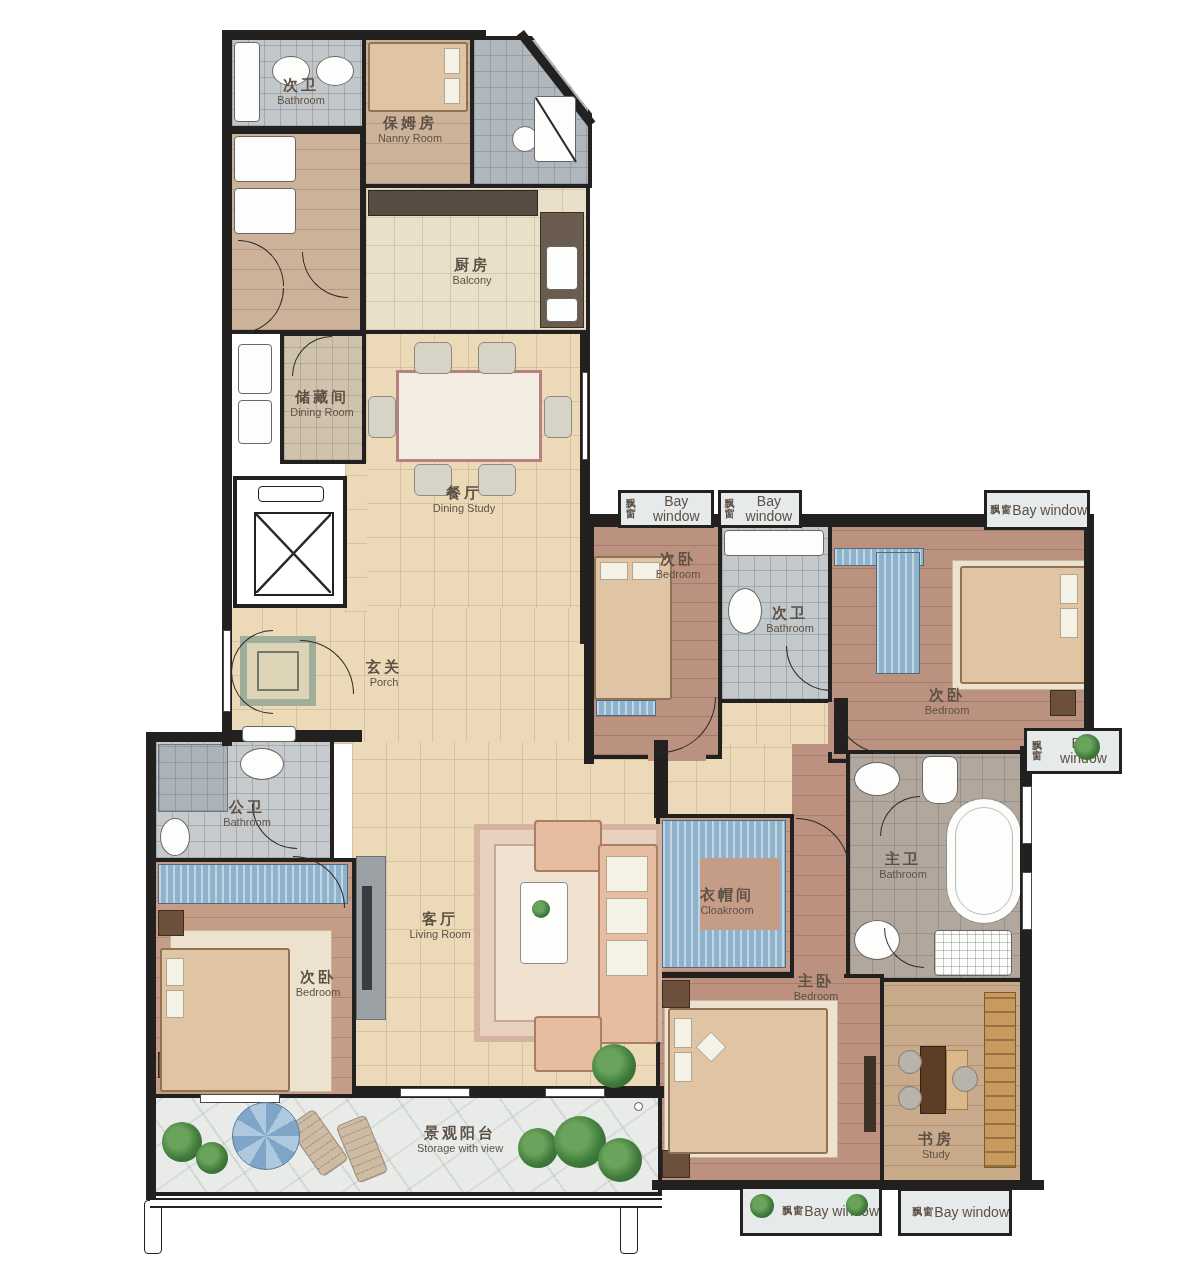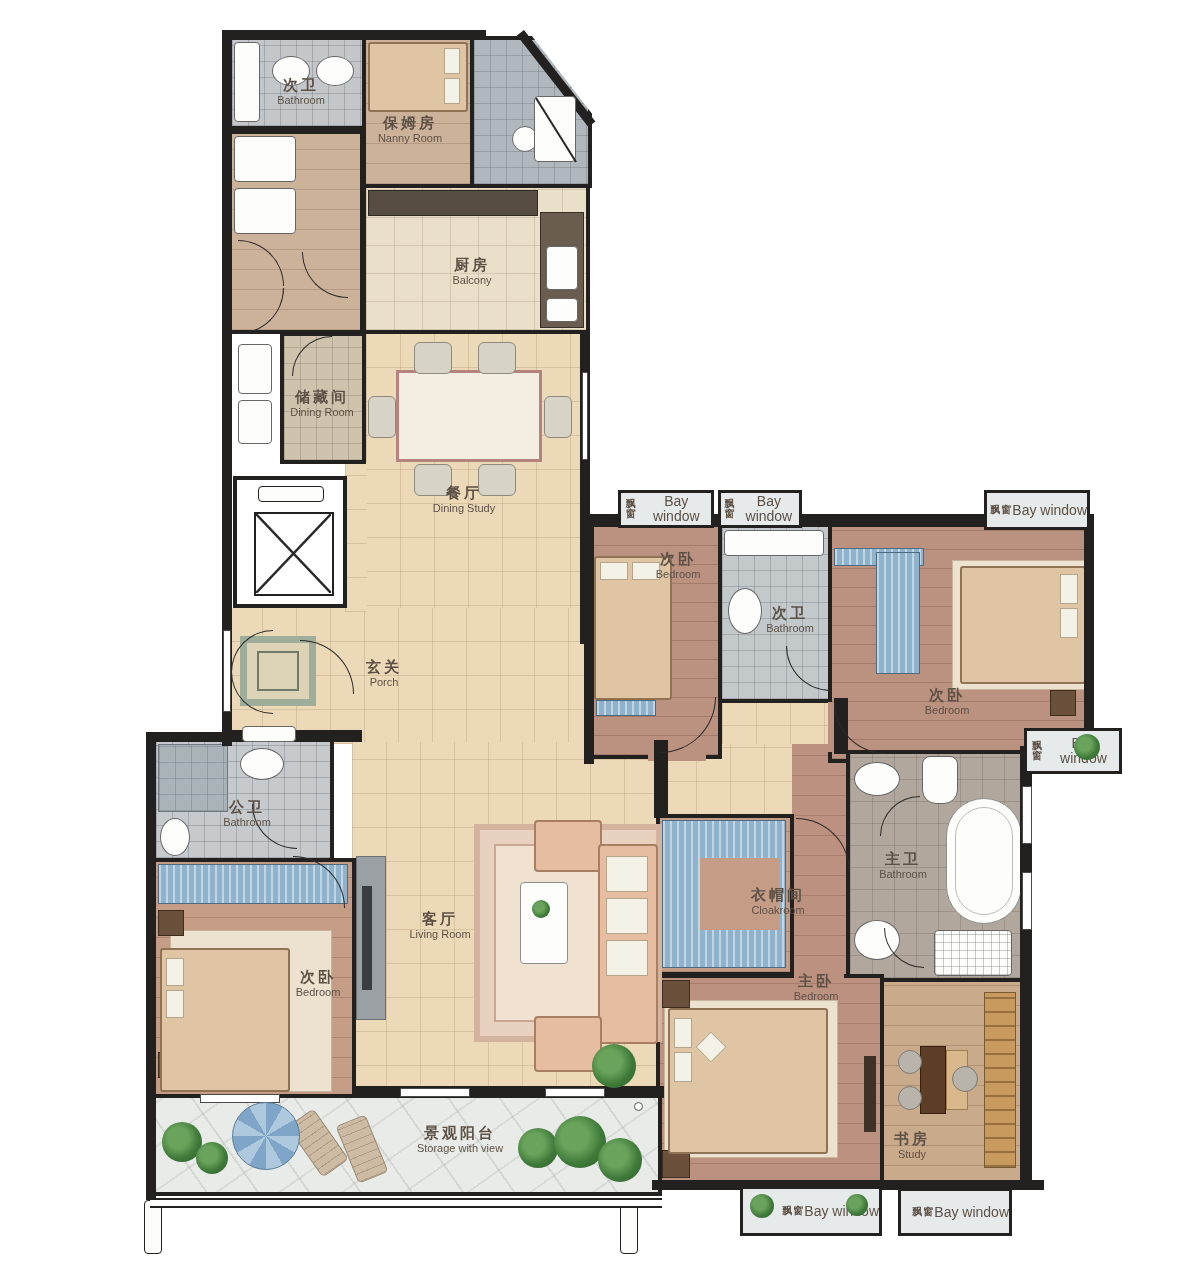--- a/index.html
+++ b/index.html
@@ -322,33 +322,33 @@
       <span class="en">Bathroom</span>
     </div>
   <div class="lbl" style="left:318px;top:984px">
       <span class="zh">次卧</span>
       <span class="en">Bedroom</span>
     </div>
   <div class="lbl" style="left:440px;top:926px">
       <span class="zh">客厅</span>
       <span class="en">Living Room</span>
     </div>
-  <div class="lbl" style="left:778px;top:902px">
+  <div class="lbl" style="left:727px;top:902px">
       <span class="zh">衣帽间</span>
       <span class="en">Cloakroom</span>
     </div>
   <div class="lbl" style="left:903px;top:866px">
       <span class="zh">主卫</span>
       <span class="en">Bathroom</span>
     </div>
   <div class="lbl" style="left:816px;top:988px">
       <span class="zh">主卧</span>
       <span class="en">Bedroom</span>
     </div>
-  <div class="lbl" style="left:912px;top:1146px">
+  <div class="lbl" style="left:936px;top:1146px">
       <span class="zh">书房</span>
       <span class="en">Study</span>
     </div>
   <div class="lbl" style="left:460px;top:1140px">
       <span class="zh">景观阳台</span>
       <span class="en">Storage with view</span>
     </div>
 
 </div>
 

